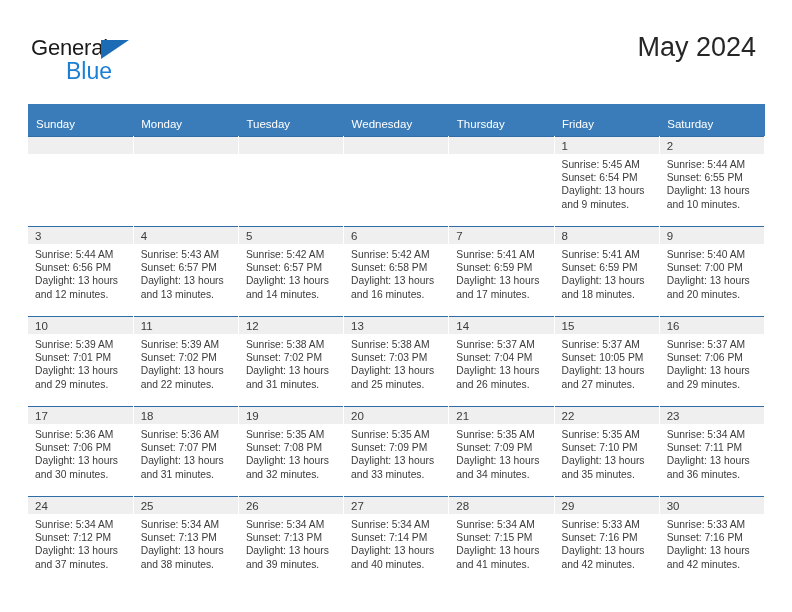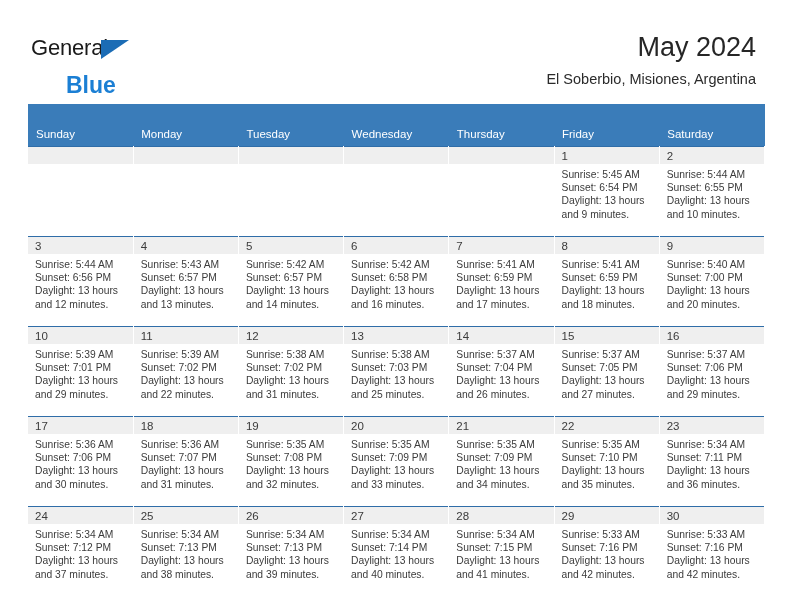--- a/index.html
+++ b/index.html
@@ -47,25 +47,25 @@
     position: absolute;
     left: 70px;
     top: 4px;
     width: 0; height: 0;
     border-left: 28px solid #1b6cb5;
     border-bottom: 19px solid transparent;
   }
   .logo-blue {
     position: absolute;
     left: 35px;
-    top: 36px;
+    top: 22px;
     font-size: 23px;
     color: #1b7fd4;
     line-height: 26px;
-    font-weight: 700;
+    font-weight: 400;
     text-align: center;
   }
 
   .title-block {
     position: absolute;
     right: 36px;
     top: 30px;
     text-align: right;
   }
   .month-title {
@@ -91,21 +91,21 @@
     width: 737px;
     border-collapse: collapse;
     table-layout: fixed;
   }
   .calendar th {
     background: #3a7cb9;
     color: #ffffff;
     font-size: 11.5px;
     font-weight: 400;
     text-align: left;
-    padding: 24px 0 6px 8px;
+    padding: 14px 0 6px 8px;
     height: 22px;
     border: none;
     margin-top: 8px;
   }
   .calendar td {
     width: 105.3px;
     height: 90px;
     vertical-align: top;
     padding: 0;
     border: none;
@@ -140,21 +140,20 @@
   <div class="top-bar">
 
     <div class="logo">
       <span class="logo-general">General</span>
       <span class="logo-tri"></span>
       <span class="logo-blue">Blue</span>
     </div>
 
     <div class="title-block">
       <div class="month-title">May 2024</div>
-      <div class="location-sub">El Soberbio, Misiones, Argentina</div>
     </div>
 
   </div>
 
   <table class="calendar">
     <thead>
       <tr>
         <th>Sunday</th>
         <th>Monday</th>
         <th>Tuesday</th>
@@ -308,21 +307,21 @@
               <div>Sunrise: 5:37 AM</div>
               <div>Sunset: 7:04 PM</div>
               <div>Daylight: 13 hours</div>
               <div>and 26 minutes.</div>
             </div>
           </td>
           <td class="day-cell">
             <div class="daynum-band">15</div>
             <div class="cell-body">
               <div>Sunrise: 5:37 AM</div>
-              <div>Sunset: 7:05 PM</div>
+              <div>Sunset: 10:05 PM</div>
               <div>Daylight: 13 hours</div>
               <div>and 27 minutes.</div>
             </div>
           </td>
           <td class="day-cell">
             <div class="daynum-band">16</div>
             <div class="cell-body">
               <div>Sunrise: 5:37 AM</div>
               <div>Sunset: 7:06 PM</div>
               <div>Daylight: 13 hours</div>

